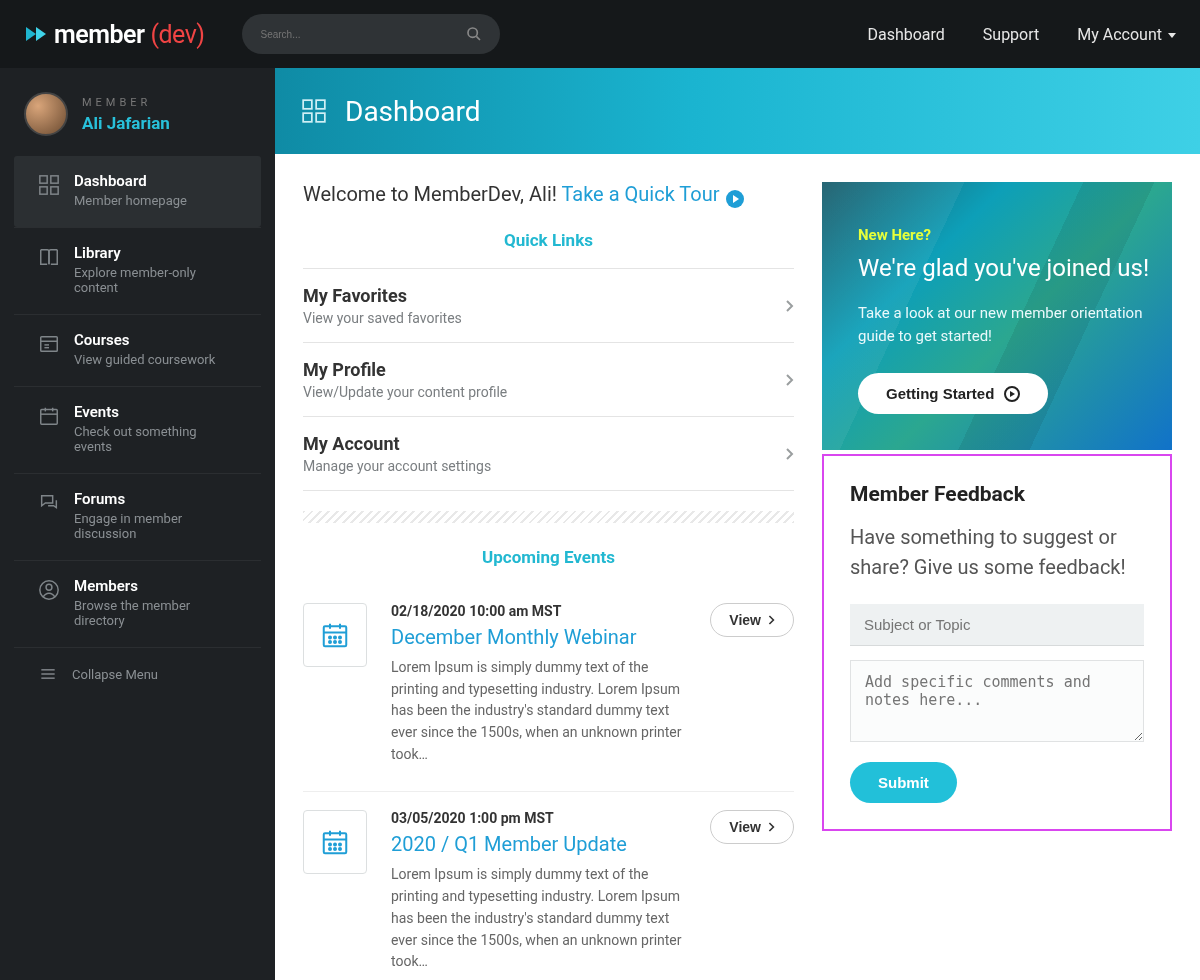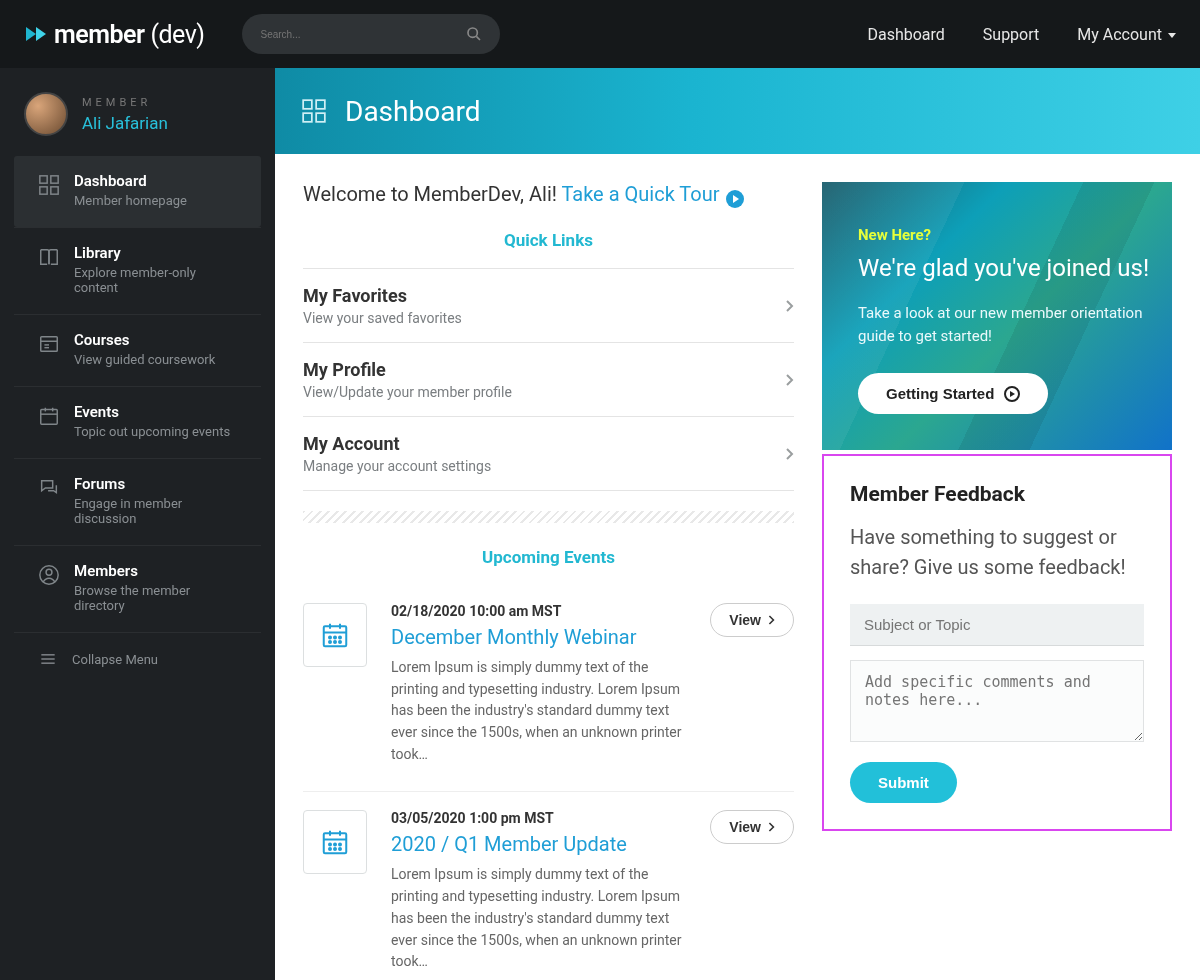--- a/index.html
+++ b/index.html
@@ -2,35 +2,35 @@
 <html><head>
 <meta charset="utf-8">
 <style>
 * { margin: 0; padding: 0; box-sizing: border-box; }
 body { font-family: -apple-system, BlinkMacSystemFont, "Segoe UI", Roboto, Helvetica, Arial, sans-serif; background: #1a1a1a; color: #333; width: 1200px; height: 980px; overflow: hidden; }
 
 
 .topbar { height: 68px; background: #15181a; display: flex; align-items: center; padding: 0 24px 0 24px; }
 .logo { display: flex; align-items: center; gap: 6px; font-size: 25px; color: #fff; font-weight: 600; letter-spacing: -0.5px; }
 .logo-icon { width: 24px; height: 24px; display: inline-block; }
-.logo .dev { color: #ffffff; font-weight: 400; }
+.logo .dev { color: #ef4444; font-weight: 400; }
 .search-wrap { margin-left: 38px; flex: 0 0 258px; height: 40px; background: #2f3336; border-radius: 20px; display: flex; align-items: center; padding: 0 18px; }
 .search-wrap input { flex: 1; background: transparent; border: none; outline: none; color: #aaa; font-size: 10px; }
 .search-wrap .sicon { color: #888; }
 .topnav { margin-left: auto; display: flex; gap: 38px; align-items: center; }
 .topnav a { color: #e6e6e6; font-size: 16px; text-decoration: none; cursor: pointer; }
 .caret-down { display: inline-block; margin-left: 6px; border-left: 4px solid transparent; border-right: 4px solid transparent; border-top: 5px solid #e6e6e6; vertical-align: middle; }
 
 
 .layout { display: flex; height: calc(980px - 68px); }
 .sidebar { width: 275px; background: #1e2124; color: #ccc; padding: 24px 0 0 0; overflow-y: auto; }
 .profile { display: flex; align-items: center; gap: 14px; padding: 0 24px 20px 24px; }
 .avatar { width: 44px; height: 44px; border-radius: 50%; background: radial-gradient(circle at 30% 30%, #d9a57a, #6a4a30); border: 2px solid #444; flex-shrink: 0; }
 .profile-meta .role { font-size: 11px; letter-spacing: 4px; color: #777; }
-.profile-meta .name { font-size: 17px; color: #28c0da; font-weight: 400; margin-top: 4px; }
+.profile-meta .name { font-size: 17px; color: #28c0da; font-weight: 700; margin-top: 4px; }
 
 .navlist { list-style: none; }
 .navitem { display: flex; gap: 14px; padding: 16px 24px 18px 24px; cursor: pointer; border-bottom: 1px solid rgba(255,255,255,0); margin: 0 14px; }
 .navlist > li + li .navitem { border-top: 1px solid #2b2e31; }
 .navitem.active { background: #2b2f32; border-radius: 3px; border-top: none !important; }
 .navitem .nicon { width: 22px; height: 22px; flex-shrink: 0; color: #7f8589; margin-top: 2px; }
 .navitem .ntitle { color: #fff; font-weight: 600; font-size: 15px; }
 .navitem .nsub { color: #8a8f93; font-size: 13px; margin-top: 3px; }
 .collapse-item { display: flex; align-items: center; gap: 14px; padding: 16px 24px; margin: 0 14px; color: #8a8f93; font-size: 13px; cursor: pointer; border-top: 1px solid #2b2e31; }
 
@@ -187,21 +187,21 @@
         <span class="nicon">
               <svg width="22" height="22" viewBox="0 0 24 24" fill="none" stroke="currentColor" stroke-width="1.6">
                 <rect x="3" y="5" width="18" height="16" rx="1"></rect>
                 <line x1="3" y1="10" x2="21" y2="10"></line>
                 <line x1="8" y1="3" x2="8" y2="7"></line>
                 <line x1="16" y1="3" x2="16" y2="7"></line>
               </svg>
             </span>
         <div>
               <div class="ntitle">Events</div>
-              <div class="nsub">Topic out upcoming events</div>
+              <div class="nsub">Check out something events</div>
             </div>
       </div>
         </li>
       <li>
           <div class="navitem">
         <span class="nicon">
               <svg width="22" height="22" viewBox="0 0 24 24" fill="none" stroke="currentColor" stroke-width="1.6">
                 <path d="M4 4h12v8H8l-4 3V4z"></path>
                 <path d="M20 9v8l-3-2h-6"></path>
               </svg>
@@ -268,21 +268,21 @@
               </div>
             <span class="chev">
                 <svg width="10" height="14" viewBox="0 0 10 14" fill="none" stroke="currentColor" stroke-width="2">
                   <polyline points="3,2 8,7 3,12"></polyline>
                 </svg>
               </span>
           </div>
           <div class="qlink">
             <div class="qlink-body">
                 <div class="qlink-title">My Profile</div>
-                <div class="qlink-sub">View/Update your member profile</div>
+                <div class="qlink-sub">View/Update your content profile</div>
               </div>
             <span class="chev">
                 <svg width="10" height="14" viewBox="0 0 10 14" fill="none" stroke="currentColor" stroke-width="2">
                   <polyline points="3,2 8,7 3,12"></polyline>
                 </svg>
               </span>
           </div>
           <div class="qlink">
             <div class="qlink-body">
                 <div class="qlink-title">My Account</div>

